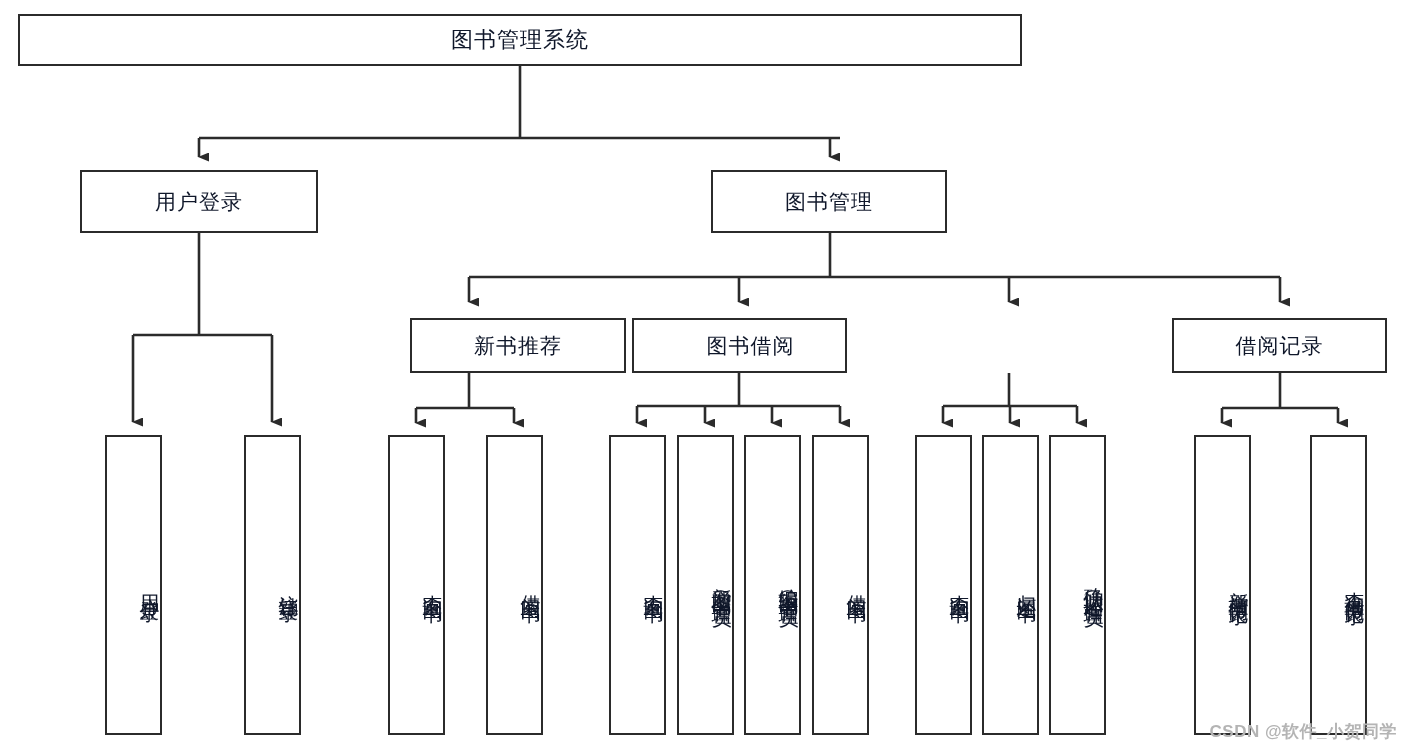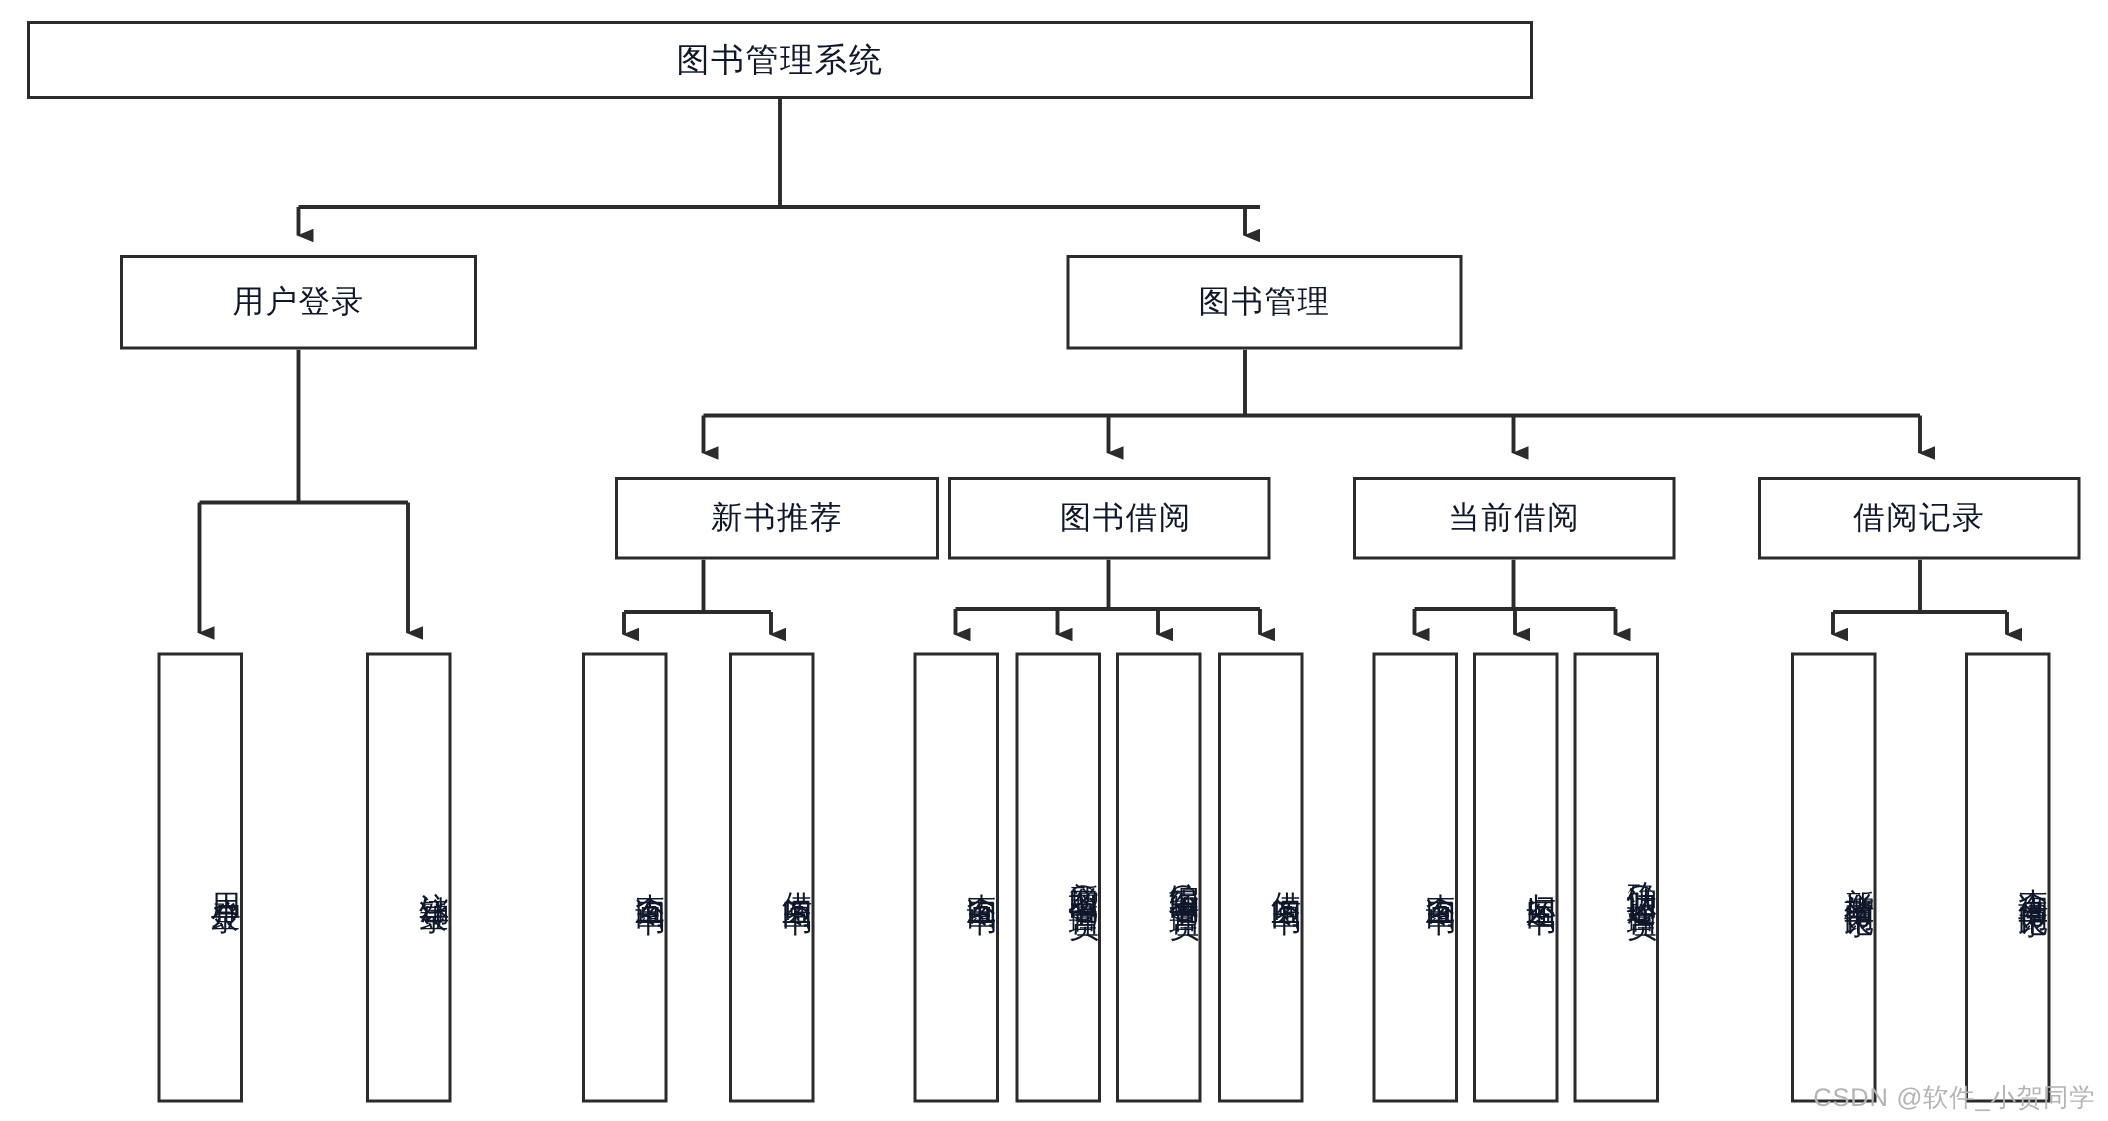--- a/index.html
+++ b/index.html
@@ -62,20 +62,21 @@
     white-space: nowrap;
   }
   #watermark {
     position: absolute;
     right: 8px;
     bottom: 4px;
     font-size: 17px;
     color: #b4b4b4;
     letter-spacing: 0.5px;
     white-space: nowrap;
+    font-weight: bold;
   }
 </style>
 </head>
 <body>
 
 <div id="diagram-root">
 
   <svg id="connector-layer" viewBox="0 0 1405 747" width="1405" height="747" xmlns="http://www.w3.org/2000/svg">
     <defs>
       <marker id="arrowhead" markerWidth="9" markerHeight="11" refX="4.5" refY="10" orient="auto" markerUnits="userSpaceOnUse">
@@ -138,33 +139,30 @@
     </g>
   </svg>
 
   <div class="node node-h node-root" style="left:18px; top:14px; width:1004px; height:52px;">
     <span>图书管理系统</span>
   </div>
 
   <div class="node node-h" style="left:80px; top:170px; width:238px; height:63px;">
     <span>用户登录</span>
   </div>
-  <div class="node node-h" style="left:711px; top:170px; width:264px; height:63px;">
+  <div class="node node-h" style="left:711px; top:170px; width:236px; height:63px;">
     <span>图书管理</span>
   </div>
 
   <div class="node node-h" style="left:362px; top:318px; width:216px; height:55px;margin-left:48px;">
     <span>新书推荐</span>
   </div>
   <div class="node node-h" style="left:632px; top:318px; width:215px; height:55px;padding-left:22px;">
     <span>图书借阅</span>
   </div>
-  <div class="node node-h" style="left:902px; top:318px; width:215px; height:55px;">
-    <span>当前借阅</span>
-  </div>
   <div class="node node-h" style="left:1172px; top:318px; width:215px; height:55px;">
     <span>借阅记录</span>
   </div>
 
   <div class="node node-v" style="left:105px; top:435px; width:57px; height:300px;">
     <span class="vlabel">用户登录</span>
   </div>
   <div class="node node-v" style="left:244px; top:435px; width:57px; height:300px;">
     <span class="vlabel">注销登录</span>
   </div>

